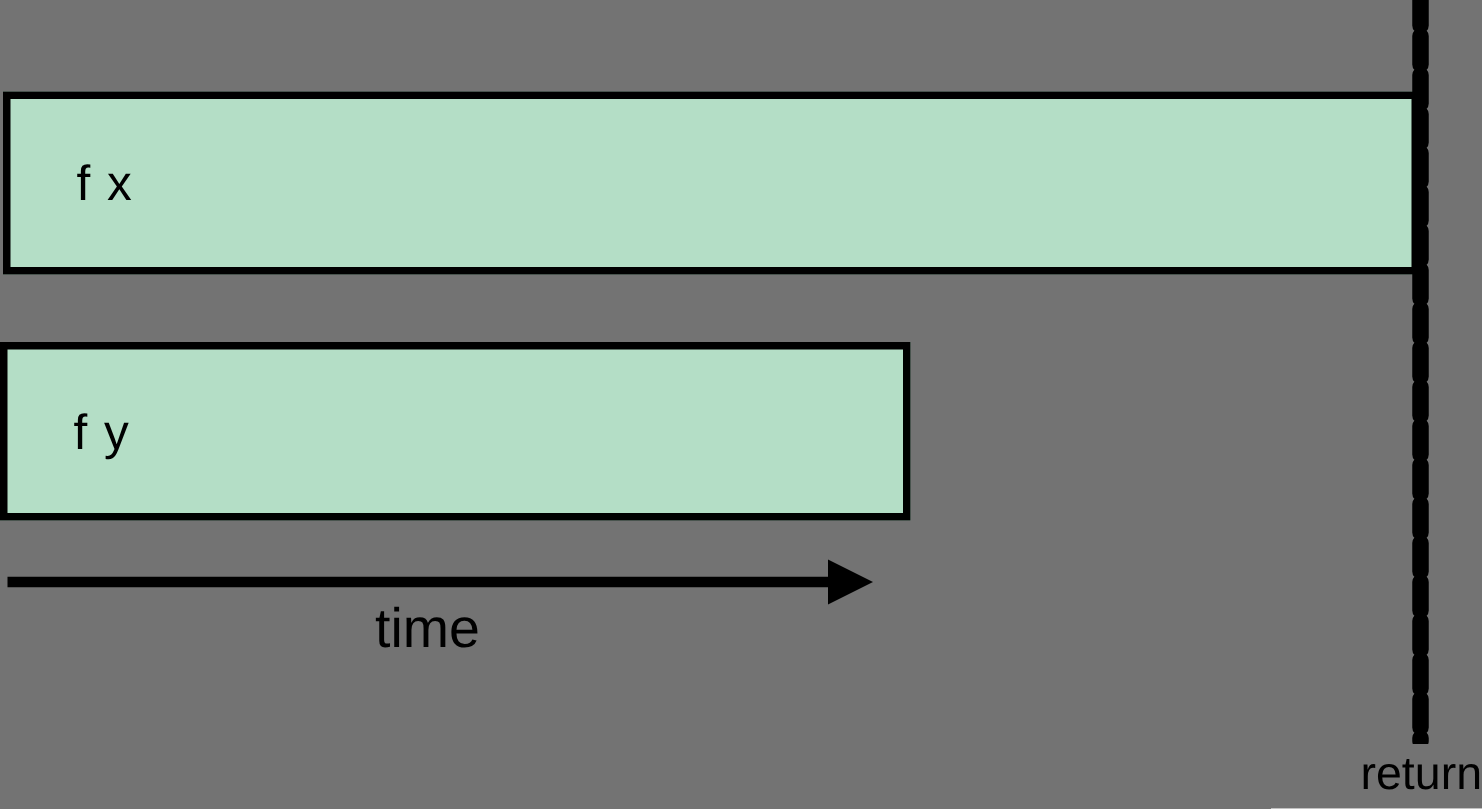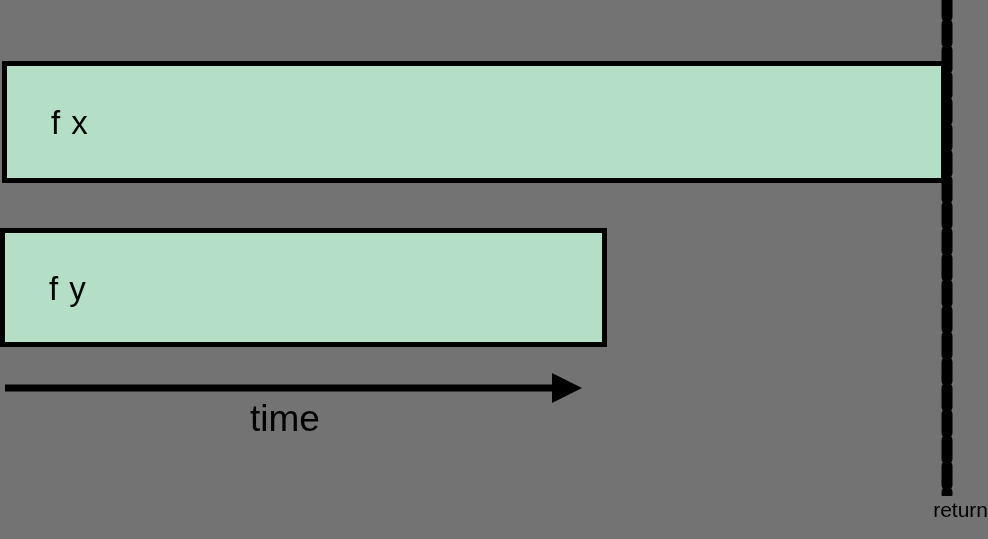--- a/index.html
+++ b/index.html
@@ -73,21 +73,21 @@
     top: -4px;
     width: 24px;
     height: 500px;
   }
   #return-label {
     position: absolute;
     left: 826px;
     top: 498px;
     width: 162px;
     text-align: right;
-    font-size: 21px;
+    font-size: 31px;
     line-height: 1.15;
     color: #000000;
   }
 </style>
 </head>
 <body>
 
 <div id="canvas">
 
   <div class="bar" id="bar-fx">

